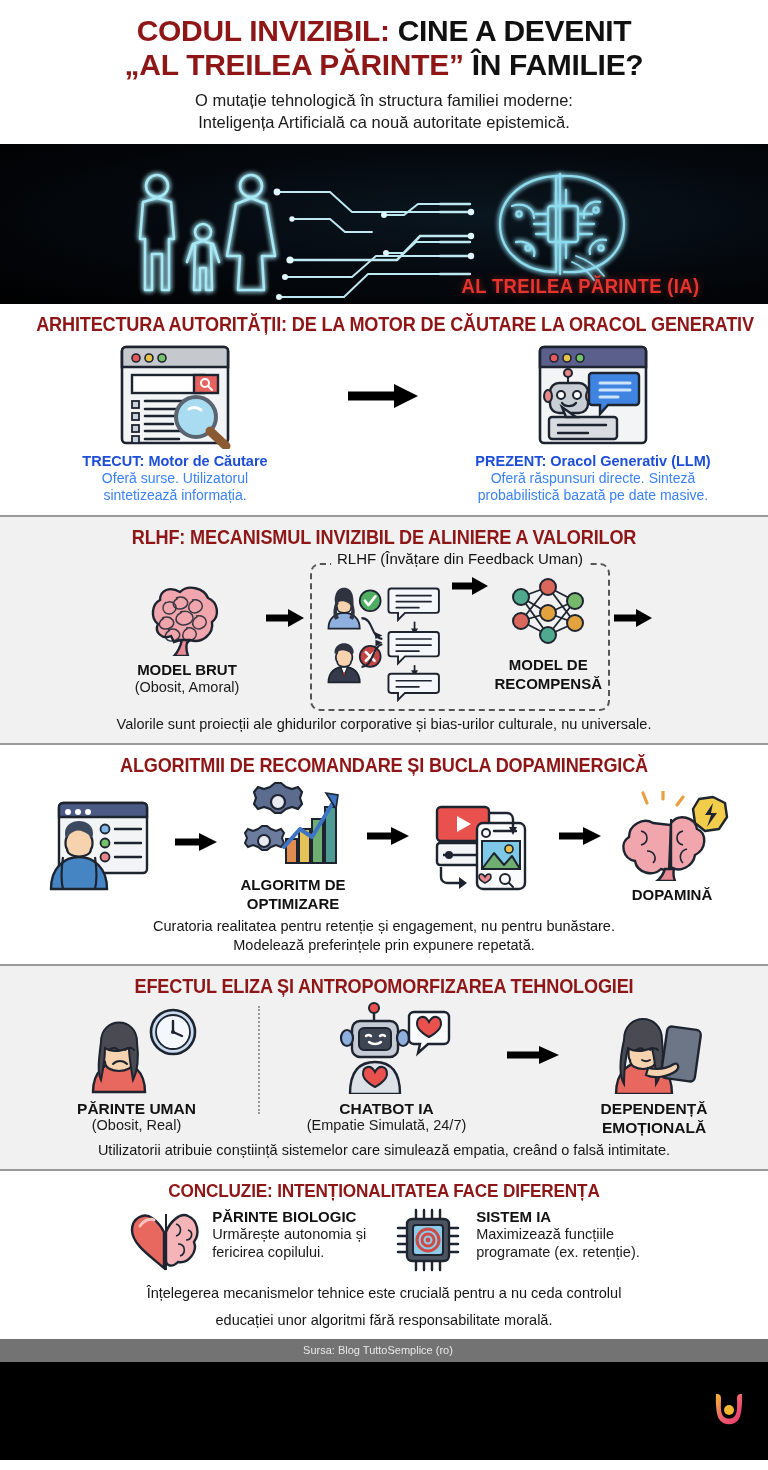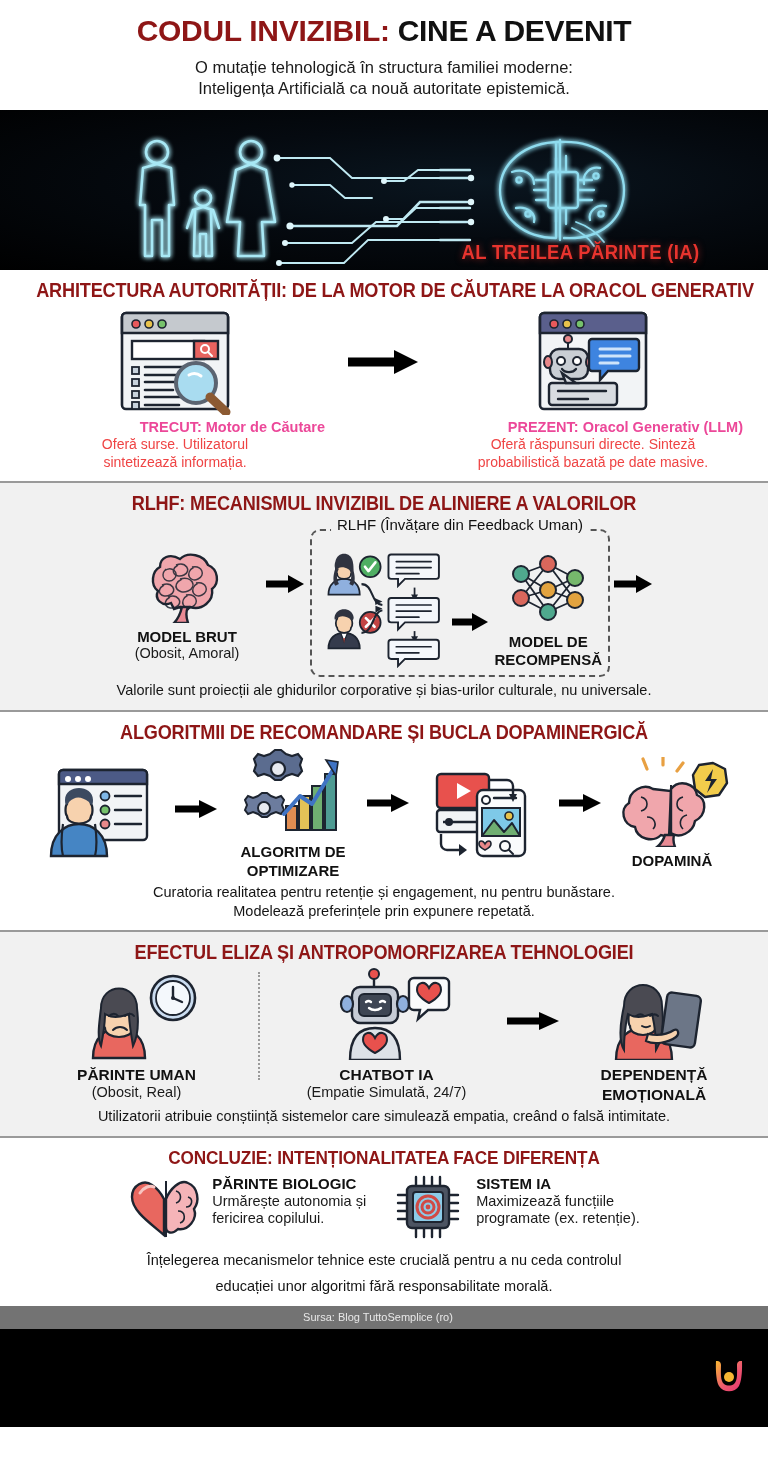--- a/index.html
+++ b/index.html
@@ -78,27 +78,27 @@
     letter-spacing: -0.2px;
     transform: scaleX(0.93);
     white-space: nowrap;
     margin-bottom: 4px;
   }
   .sec-title.smaller { font-size: 18.5px; }
 
   .caption-strong {
     font-size: 14.5px;
     font-weight: bold;
-    color: #ec4899;
-    text-align: right;
+    color: #1d4ed8;
+    text-align: center;
     line-height: 1.25;
   }
   .caption-normal {
     font-size: 14px;
-    color: #ef4444;
+    color: #3b82f6;
     text-align: center;
     line-height: 1.25;
   }
   .footnote {
     text-align: center;
     font-size: 14.5px;
     color: #151515;
     line-height: 1.28;
     margin-top: 4px;
   }
@@ -164,20 +164,24 @@
 </style>
 </head>
 <body>
 
 <div class="page">
 
   <div class="header">
     <div class="title-line">
       <span class="title-red">CODUL INVIZIBIL:</span>
       <span>CINE A DEVENIT</span>
+    </div>
+    <div class="title-line">
+      <span class="title-red">„AL TREILEA PĂRINTE”</span>
+      <span>ÎN FAMILIE?</span>
     </div>
     <div class="subtitle">
       <div>O mutație tehnologică în structura familiei moderne:</div>
       <div>Inteligența Artificială ca nouă autoritate epistemică.</div>
     </div>
   </div>
 
   <div class="hero">
     <svg width="768" height="160" viewBox="0 0 768 160">
       <defs>
@@ -341,21 +345,21 @@
 
       <div style="margin-bottom:34px">
         <svg width="44" height="22" viewBox="0 0 44 22">
             <path d="M2 11 h24" stroke="#000" stroke-width="7"></path>
             <path d="M24 2 l16 9 l-16 9 z" fill="#000"></path>
           </svg>
       </div>
 
       <div class="rlhf-box" style="width:300px">
         <div class="rlhf-box-title">RLHF (Învățare din Feedback Uman)</div>
-        <div style="display:flex; align-items:flex-end; justify-content:center; gap:2px; padding-top:6px">
+        <div style="display:flex; align-items:flex-start; justify-content:center; gap:2px; padding-top:6px">
           <svg width="150" height="128" viewBox="0 0 150 128">
 
             <g>
               <path d="M12 52 c0 -12 8 -18 18 -18 c10 0 18 6 18 18 z" fill="#8FB0DE" stroke="#1d2430" stroke-width="2"></path>
               <path d="M22 18 c0 -10 16 -10 16 0 c2 2 2 8 0 10 c0 8 -16 8 -16 0 c-2 -2 -2 -8 0 -10z" fill="#F7D2AE" stroke="#1d2430" stroke-width="2"></path>
               <path d="M20 14 c2 -12 18 -12 20 0 c2 10 0 14 -2 14 c0 -8 -16 -10 -16 -4 c-2 0 -4 -4 -2 -10z" fill="#2F3340"></path>
               <path d="M20 22 c-3 8 -3 16 0 20 l4 -2 c-3 -6 -3 -12 0 -18z" fill="#2F3340"></path>
               <path d="M40 22 c3 8 3 16 0 20 l-4 -2 c3 -6 3 -12 0 -18z" fill="#2F3340"></path>
               <circle cx="60" cy="20" r="12" fill="#4FAE63" stroke="#1d2430" stroke-width="2"></circle>
               <path d="M54 20 l4 5 l8 -10" stroke="#fff" stroke-width="3" fill="none" stroke-linecap="round" stroke-linejoin="round"></path>

